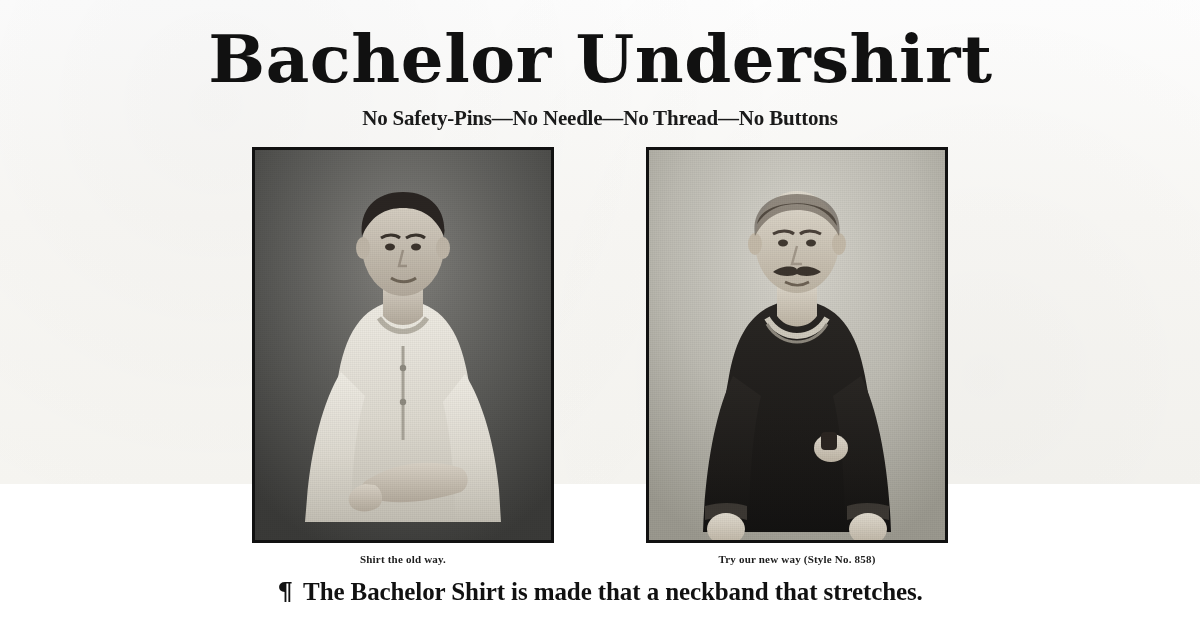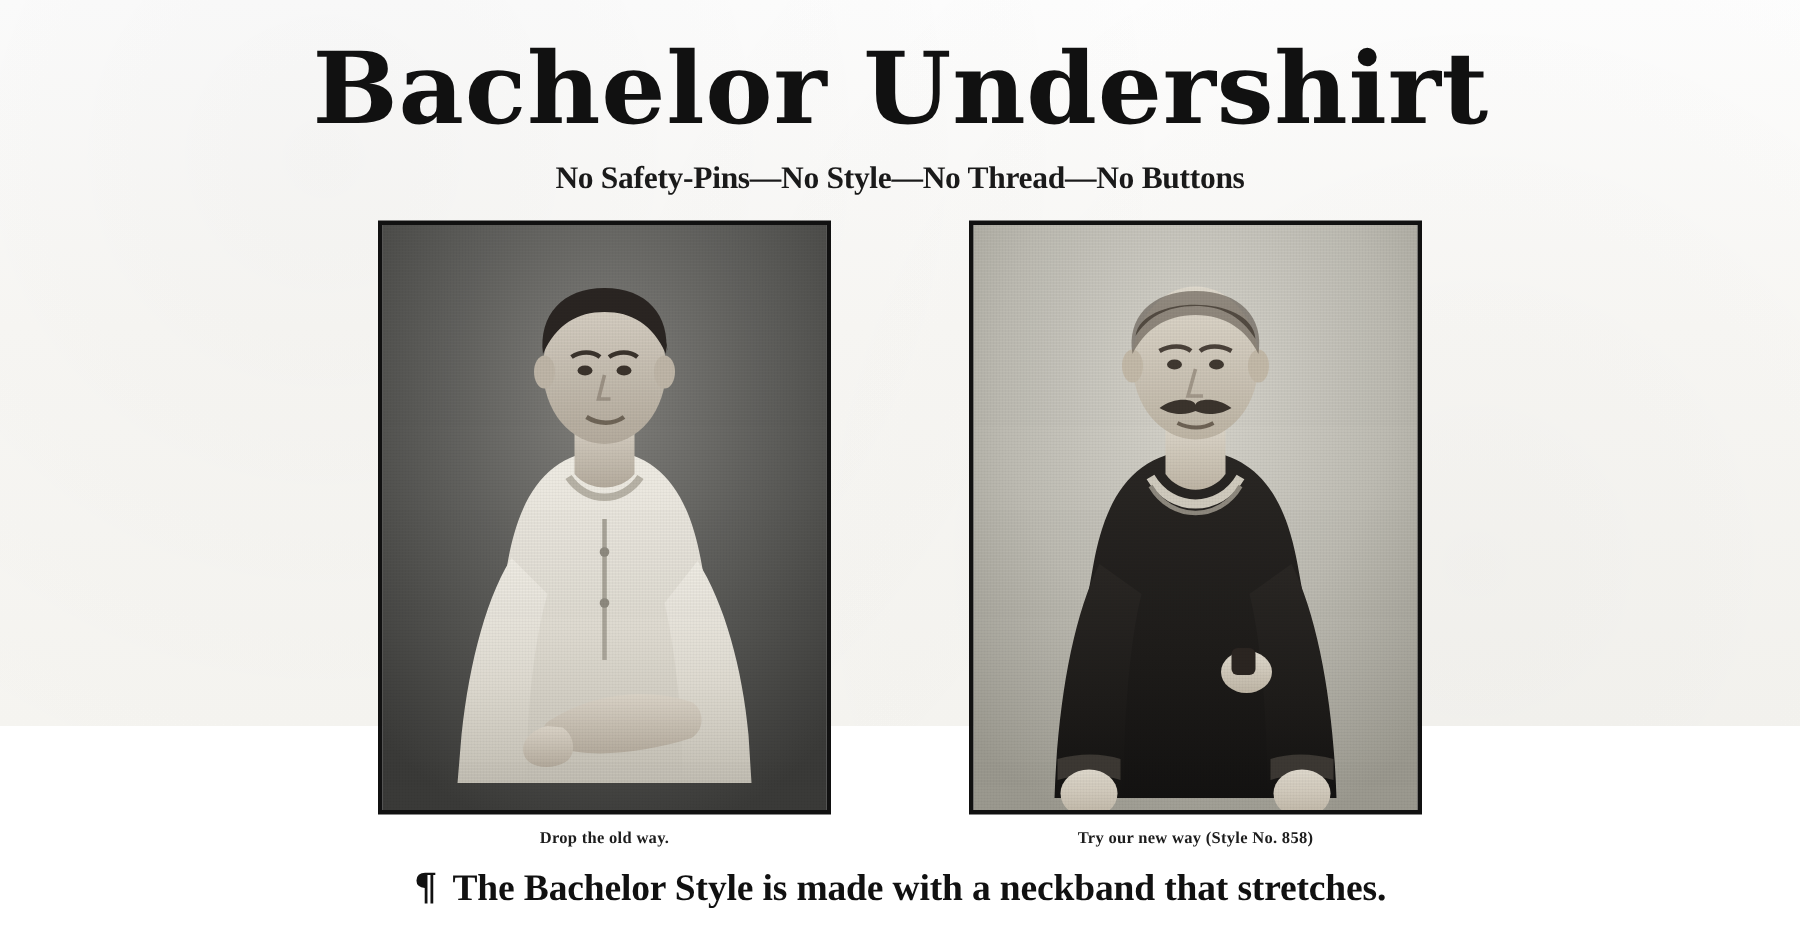--- a/index.html
+++ b/index.html
@@ -143,21 +143,21 @@
   svg.person { position: absolute; inset: 0; width: 100%; height: 100%; display: block; }
 </style>
 </head>
 <body>
 
 <div class="ad-page">
   <div class="paper-texture"></div>
 
   <div class="headline">Bachelor Undershirt</div>
 
-  <div class="subhead">No Safety-Pins—No Style—No Thread—No Buttons</div>
+  <div class="subhead">No Safety-Pins—No Needle—No Thread—No Buttons</div>
 
   <div class="figures">
 
     <div class="figure">
       <div class="photo photo-left">
         <svg class="person" viewBox="0 0 296 390" preserveAspectRatio="xMidYMid slice">
           <defs>
             <radialGradient id="bgL" cx="50%" cy="28%" r="78%">
               <stop offset="0%" stop-color="#82817d"></stop>
               <stop offset="55%" stop-color="#5a5a57"></stop>
@@ -206,21 +206,21 @@
           <ellipse cx="135" cy="97" rx="5" ry="3.4" fill="#3b332c"></ellipse>
           <ellipse cx="161" cy="97" rx="5" ry="3.4" fill="#3b332c"></ellipse>
 
           <path d="M148 100 L144 116 L152 116" stroke="#9c9285" stroke-width="2.4" fill="none"></path>
           <path d="M136 128 C144 133 154 133 161 128" stroke="#6f6557" stroke-width="3" fill="none"></path>
 
           <rect x="0" y="0" width="296" height="390" fill="none"></rect>
         </svg>
         <div class="grain"></div>
       </div>
-      <div class="caption">Drop the old way.</div>
+      <div class="caption">Shirt the old way.</div>
     </div>
 
     <div class="figure">
       <div class="photo photo-right">
         <svg class="person" viewBox="0 0 296 390" preserveAspectRatio="xMidYMid slice">
           <defs>
             <radialGradient id="bgR" cx="50%" cy="26%" r="80%">
               <stop offset="0%" stop-color="#d7d5cd"></stop>
               <stop offset="55%" stop-color="#bdbbb2"></stop>
               <stop offset="100%" stop-color="#9b998f"></stop>
@@ -277,15 +277,15 @@
         </svg>
         <div class="grain"></div>
       </div>
       <div class="caption">Try our new way (Style No. 858)</div>
     </div>
 
   </div>
 
   <div class="tagline">
     <span class="pilcrow">¶</span>
-    <span>The Bachelor Style is made with a neckband that stretches.</span>
+    <span>The Bachelor Shirt is made that a neckband that stretches.</span>
   </div>
 </div>
 
 </body></html>

